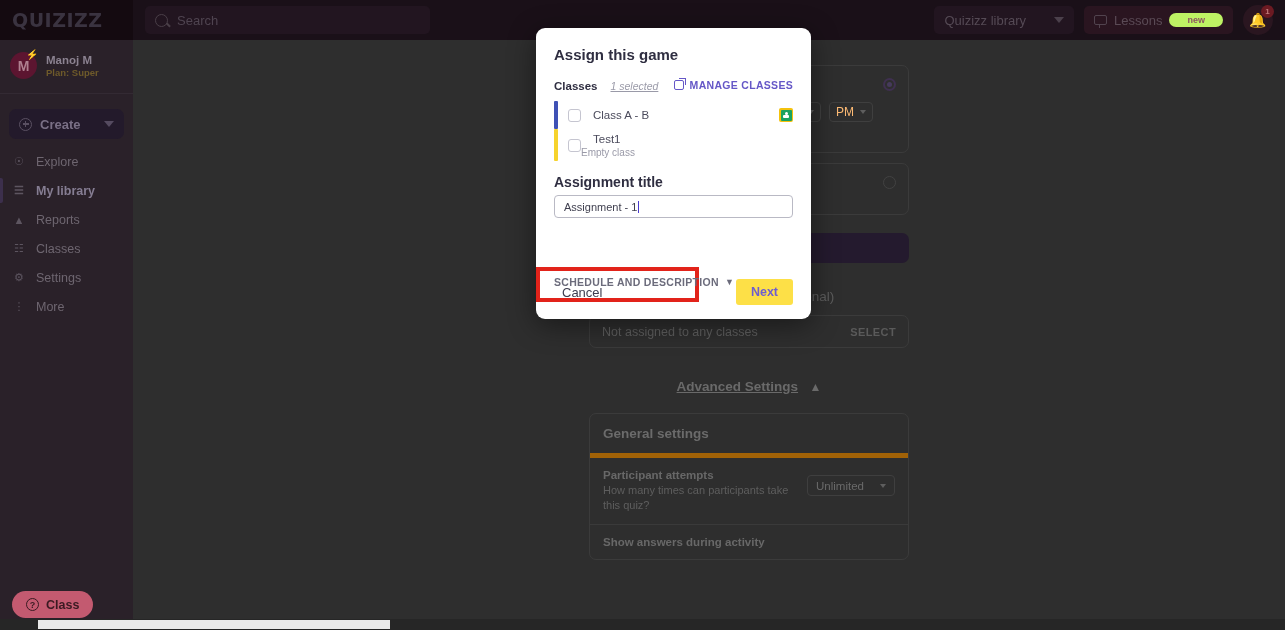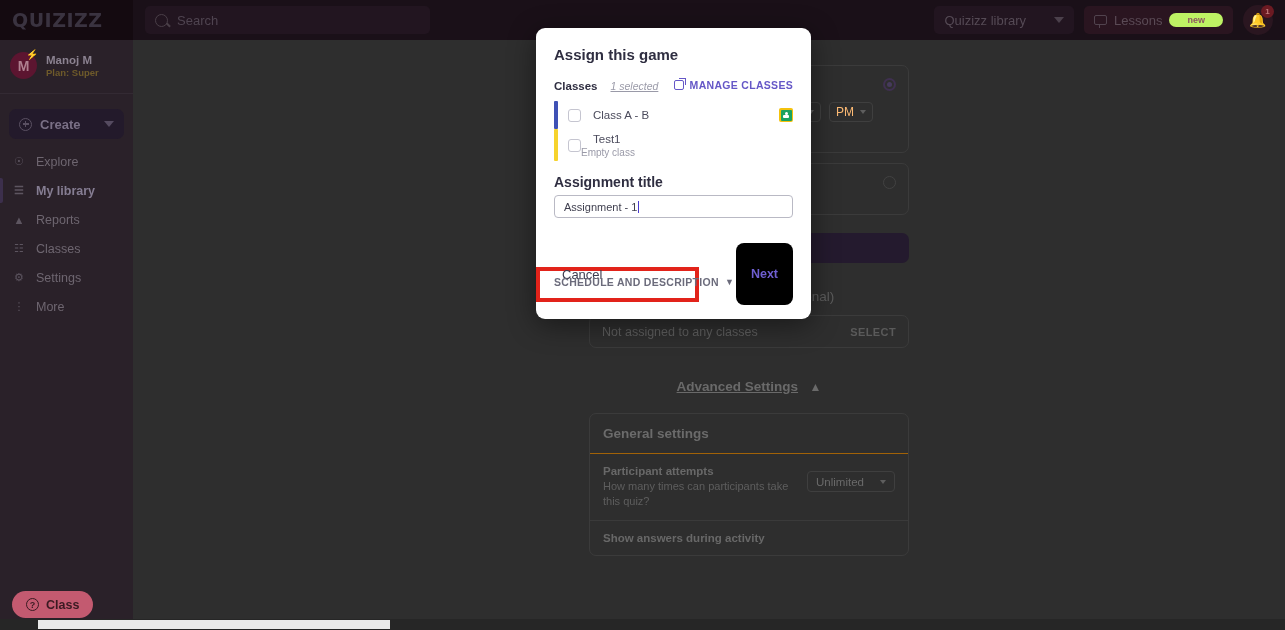--- a/index.html
+++ b/index.html
@@ -132,21 +132,21 @@
   .sel-card {
     margin-top: 11px; border: 1px solid #3b3b3b; border-radius: 7px; height: 33px;
     display: flex; align-items: center; padding: 0 12px;
   }
   .sel-card .txt { font-size: 12.5px; color: #5e5e5e; }
   .sel-card .sel-btn { margin-left: auto; font-size: 11px; font-weight: 700; color: #5a5a5a; letter-spacing: .4px; }
   .adv-row { text-align: center; margin-top: 29px; }
   .adv-link { font-size: 13.5px; font-weight: 700; color: #6a6a6a; text-decoration: underline; }
   .adv-caret { display:inline-block; margin-left: 7px; color:#6a6a6a; font-size: 12px; }
   .gs-card { margin-top: 18px; border: 1px solid #3b3b3b; border-radius: 7px; }
-  .gs-head { padding: 12px 13px; font-size: 13.5px; font-weight: 700; color: #6b6b6b; border-bottom: 1px solid #a16207; }
+  .gs-head { padding: 12px 13px; font-size: 13.5px; font-weight: 700; color: #6b6b6b; border-bottom: 5px solid #a16207; }
   .gs-row { padding: 11px 13px; display: flex; align-items: flex-start; border-bottom: 1px solid #3a3a3a; }
   .gs-t { font-size: 11.5px; font-weight: 700; color: #686868; }
   .gs-s { font-size: 11px; color: #5e5e5e; margin-top: 2px; max-width: 195px; line-height: 1.35; }
   .gs-sel {
     margin-left: auto; margin-top: 6px; border: 1px solid #3f3f3f; border-radius: 4px;
     width: 88px; height: 21px; display: flex; align-items: center; padding: 0 8px;
     font-size: 11.5px; color: #6a6a6a;
   }
   .gs-sel .mini-caret { margin-left: auto; }
   .gs-row-last { padding: 11px 13px; font-size: 11.5px; font-weight: 700; color: #686868; }
@@ -206,22 +206,22 @@
     position: absolute; left: 0px; top: 239px; width: 163px; height: 35px;
     border: 4px solid #e2231a; background: #ffffff;
   }
   .sched-row { position: absolute; left: 18px; top: 248px; display: flex; align-items: center; gap: 6px; z-index: 3; }
   .sched-txt { font-size: 10.5px; font-weight: 700; color: #6b6b7b; letter-spacing: .3px; }
   .sched-chev { font-size: 9px; color: #6b6b7b; }
 
   .modal-foot { position: absolute; left: 18px; right: 18px; bottom: 14px; display: flex; align-items: center; }
   .cancel-btn { font-size: 13px; color: #3e3e50; padding-left: 8px; }
   .next-btn {
-    margin-left: auto; background: #000000; color: #6e5ed0; font-size: 12.5px; font-weight: 700;
-    border-radius: 8px; padding: 24px 15px;
+    margin-left: auto; background: #fde047; color: #6e5ed0; font-size: 12.5px; font-weight: 700;
+    border-radius: 3px; padding: 6px 15px;
   }
 </style>
 </head>
 <body>
 
 <div id="app">
 
   <div class="page-dim"></div>
 
   <div class="topbar">

